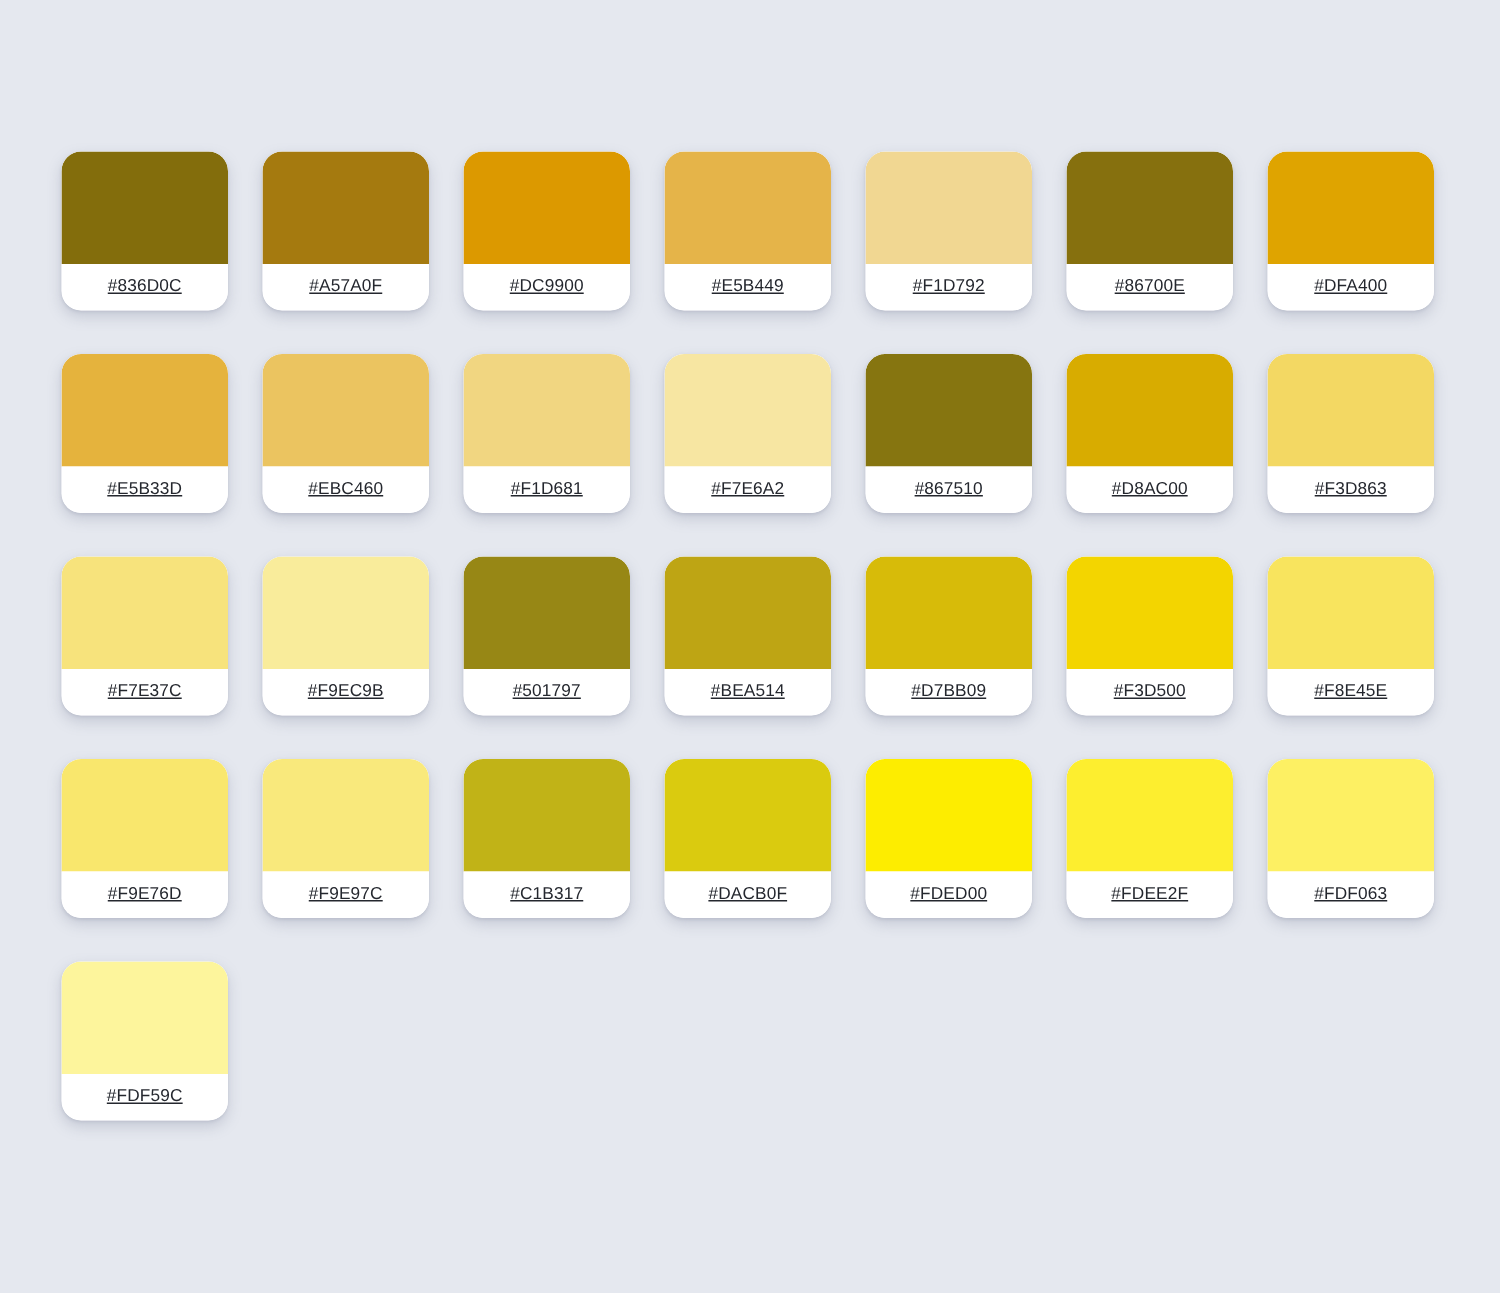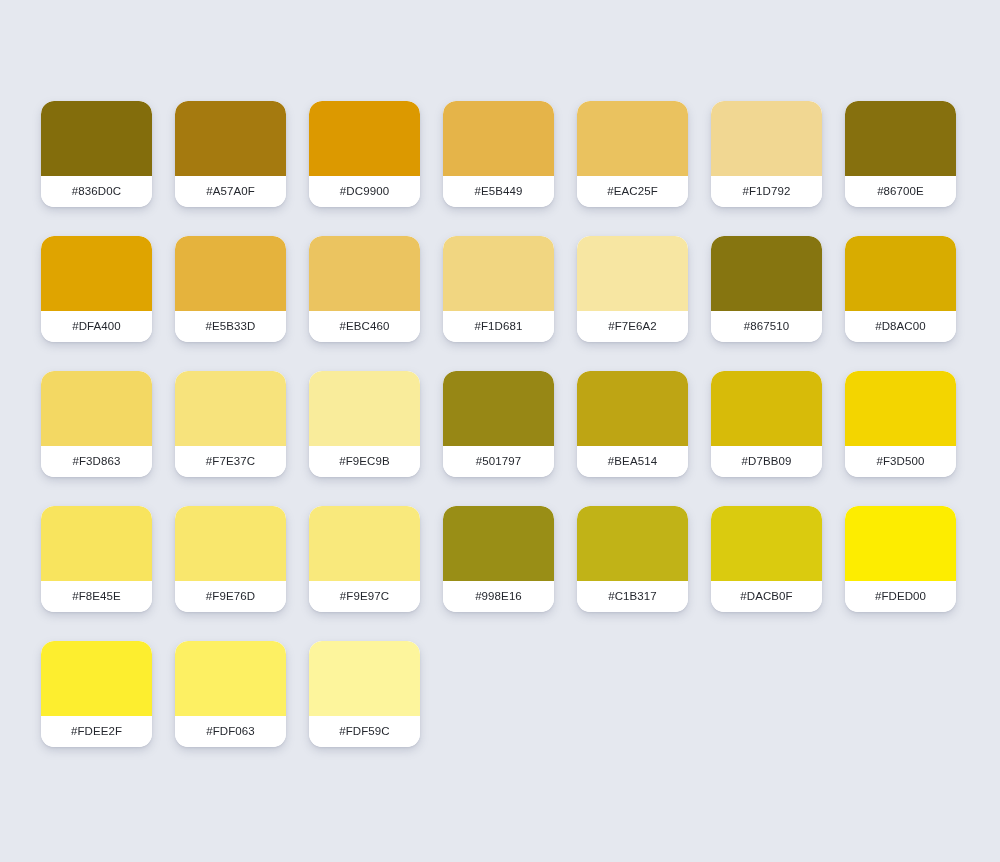--- a/index.html
+++ b/index.html
@@ -62,20 +62,21 @@
     border-bottom-right-radius: 13px;
   }
 
   .swatch-label {
     font-family: "Liberation Sans", sans-serif;
     font-size: 11.5px;
     letter-spacing: 0.1px;
     color: #24272e;
     white-space: nowrap;
     line-height: 1;
+    text-decoration: underline;
   }
 </style>
 </head>
 <body style="background: rgb(229, 232, 239);">
 
 <div class="palette-board">
   <div class="palette-grid">
       <div class="swatch-card">
         <div class="swatch-color" style="background-color: rgb(131, 109, 12);"></div>
         <div class="swatch-label-strip">
@@ -94,26 +95,20 @@
           <span class="swatch-label">#DC9900</span>
         </div>
       </div>
       <div class="swatch-card">
         <div class="swatch-color" style="background-color: rgb(229, 180, 73);"></div>
         <div class="swatch-label-strip">
           <span class="swatch-label">#E5B449</span>
         </div>
       </div>
       <div class="swatch-card">
-        <div class="swatch-color" style="background-color: rgb(234, 194, 95);"></div>
-        <div class="swatch-label-strip">
-          <span class="swatch-label">#EAC25F</span>
-        </div>
-      </div>
-      <div class="swatch-card">
         <div class="swatch-color" style="background-color: rgb(241, 215, 146);"></div>
         <div class="swatch-label-strip">
           <span class="swatch-label">#F1D792</span>
         </div>
       </div>
       <div class="swatch-card">
         <div class="swatch-color" style="background-color: rgb(134, 112, 14);"></div>
         <div class="swatch-label-strip">
           <span class="swatch-label">#86700E</span>
         </div>
@@ -211,26 +206,20 @@
       <div class="swatch-card">
         <div class="swatch-color" style="background-color: rgb(249, 231, 109);"></div>
         <div class="swatch-label-strip">
           <span class="swatch-label">#F9E76D</span>
         </div>
       </div>
       <div class="swatch-card">
         <div class="swatch-color" style="background-color: rgb(249, 233, 124);"></div>
         <div class="swatch-label-strip">
           <span class="swatch-label">#F9E97C</span>
-        </div>
-      </div>
-      <div class="swatch-card">
-        <div class="swatch-color" style="background-color: rgb(153, 142, 22);"></div>
-        <div class="swatch-label-strip">
-          <span class="swatch-label">#998E16</span>
         </div>
       </div>
       <div class="swatch-card">
         <div class="swatch-color" style="background-color: rgb(193, 179, 23);"></div>
         <div class="swatch-label-strip">
           <span class="swatch-label">#C1B317</span>
         </div>
       </div>
       <div class="swatch-card">
         <div class="swatch-color" style="background-color: rgb(218, 203, 15);"></div>

